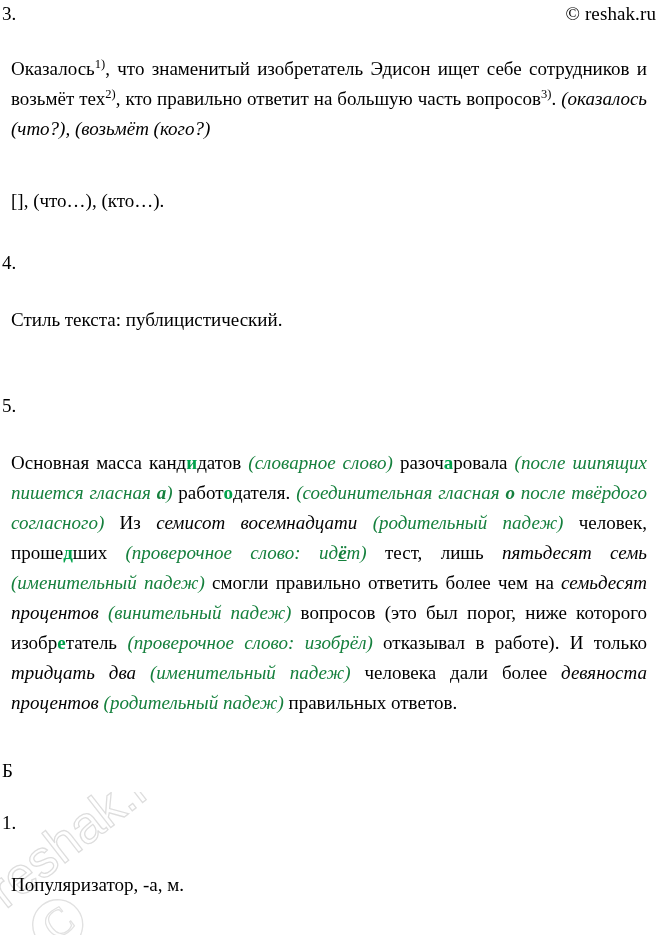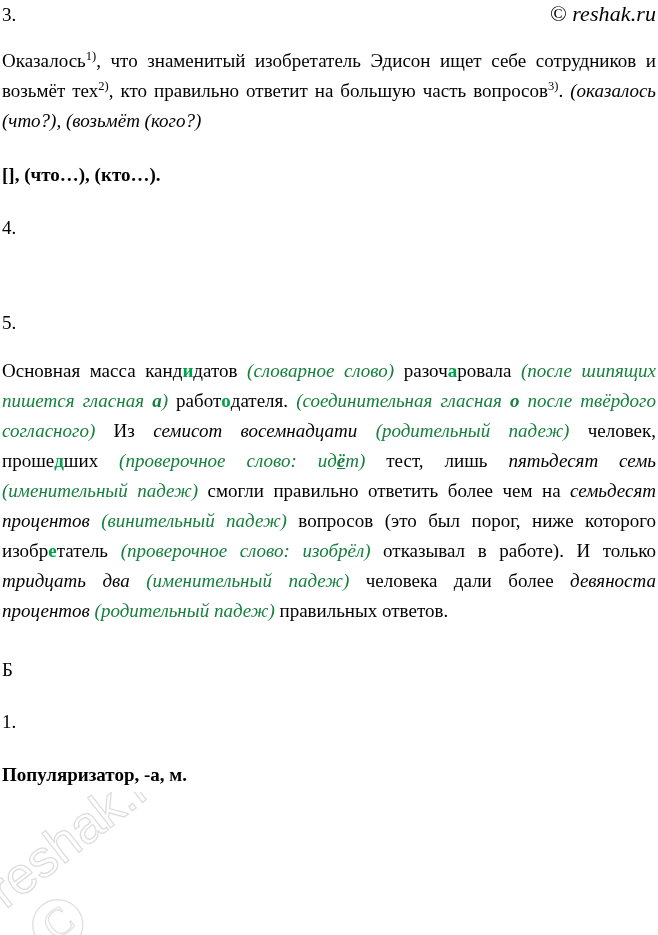--- a/index.html
+++ b/index.html
@@ -43,35 +43,34 @@
   .header-row {
     display: flex;
     align-items: baseline;
     justify-content: space-between;
     font-size: 19px;
     line-height: 24px;
     padding-top: 2px;
   }
   .header-num { font-size: 19px; }
   .copyright {
-    font-size: 22px;
+    font-size: 19px;
     white-space: nowrap;
     letter-spacing: 0.1px;
-    font-style: italic;
   }
 
   
   p.para {
     font-size: 19px;
     line-height: 30px;
-    margin: 0;
+    margin: 9px;
     text-align: justify;
     text-justify: inter-word;
   }
-  p.para.nojust { text-align: left; font-weight: bold; }
+  p.para.nojust { text-align: left; }
 
   .gap-sm { height: 19px; }
   .gap-md { height: 24px; }
   .gap-lg { height: 30px; }
 
   .num-label {
     font-size: 19px;
     line-height: 28px;
   }
 
@@ -124,20 +123,21 @@
     <div class="gap-md"></div>
 
     <p class="para nojust">[], (что…), (кто…).</p>
 
     <div class="gap-md"></div>
 
     <div class="num-label">4.</div>
 
     <div class="gap-sm"></div>
 
+    <p class="para nojust">Стиль текста: публицистический.</p>
 
     <div class="gap-md"></div>
 
 
     <div class="gap-md"></div>
 
     <div class="num-label">5.</div>
 
     <div class="gap-sm"></div>
 

